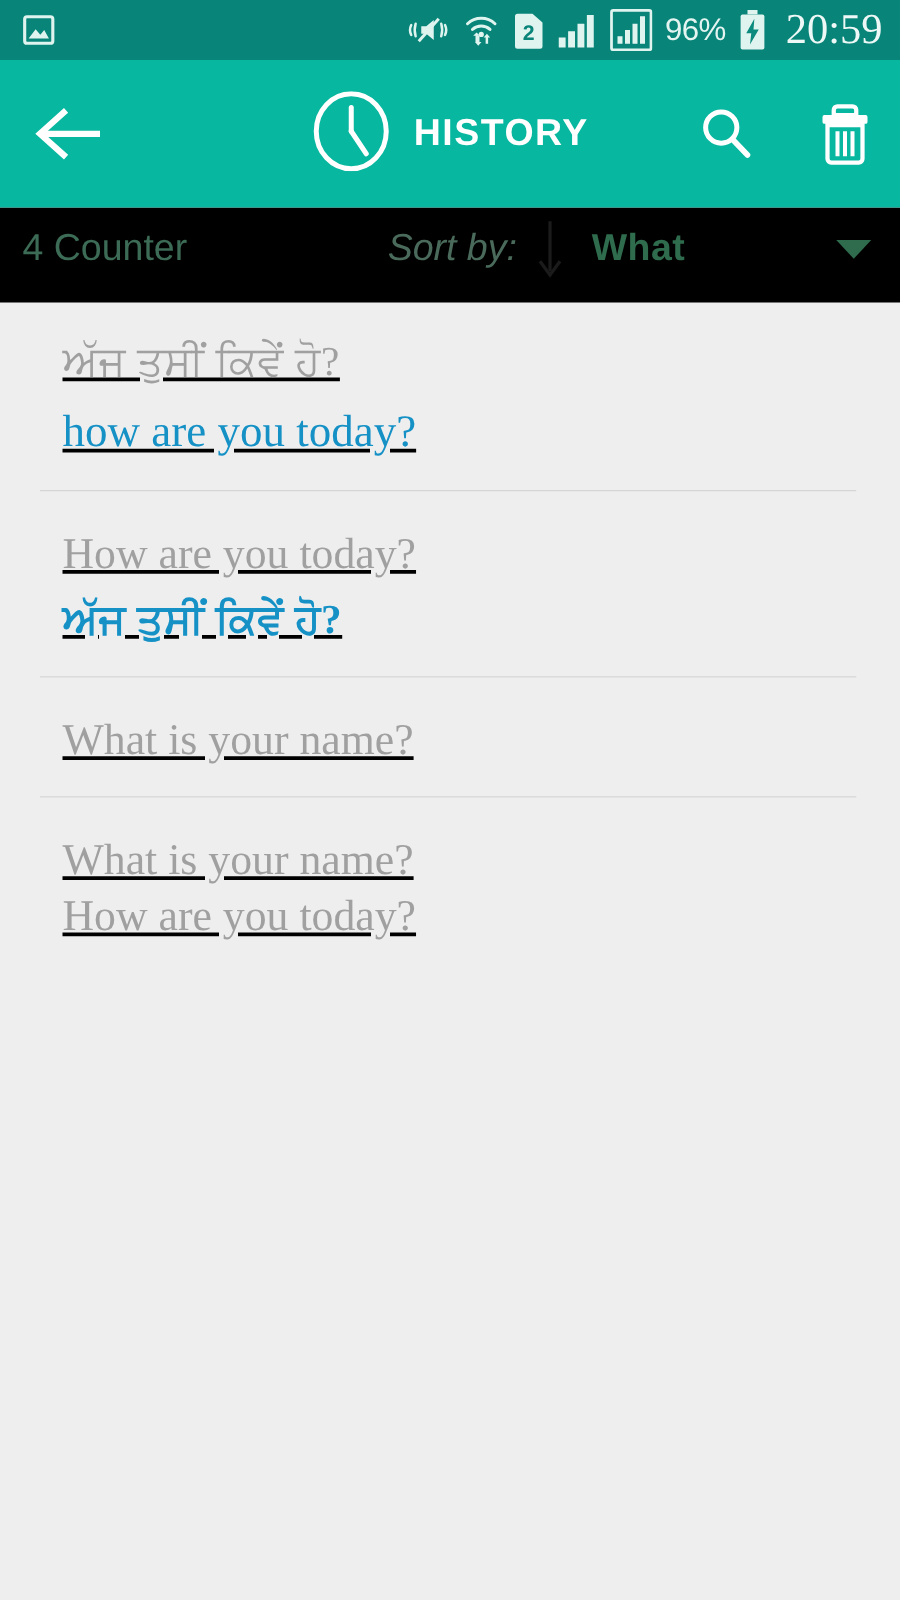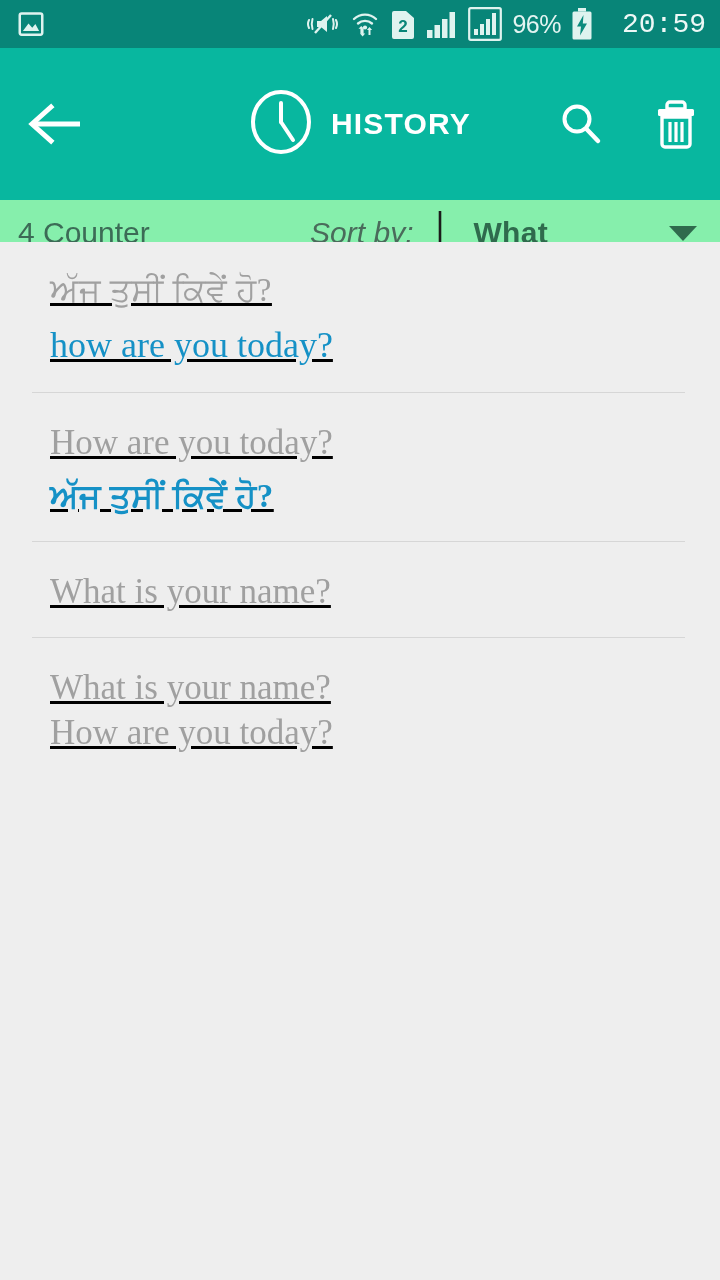--- a/index.html
+++ b/index.html
@@ -20,27 +20,27 @@
     color:#dff3ef;
   }
   .sb-left{ display:flex; align-items:center; }
   .sb-right{ margin-left:auto; display:flex; align-items:center; gap:10px; }
   .sb-icon{ display:flex; align-items:center; justify-content:center; }
   .sb-batt-pct{
     font-size:25px; letter-spacing:-0.5px; color:#e3f4f1;
     font-family:"Liberation Sans", sans-serif;
   }
   .sb-clock{
-    font-size:28px; color:#eef8f6; letter-spacing:0px; margin-left:19px;
-    font-family:Liberation Mono, monospace;
+    font-size:34px; color:#eef8f6; letter-spacing:0px; margin-left:6px;
+    font-family:Liberation Serif, serif;
   }
 
   
   .appbar{
-    height:152px; width:100%;
+    height:118px; width:100%;
     background:#08b79f;
     display:flex; align-items:center;
     padding:0 22px 0 26px;
     position:relative;
     gap:44px;
   }
   .appbar-title-wrap{
     position:absolute; left:0; right:0; top:0; bottom:0;
     display:flex; align-items:center; justify-content:center;
     gap:18px; pointer-events:none;
@@ -48,21 +48,21 @@
   .appbar-title{
     color:#ffffff; font-size:30px; font-weight:bold;
     letter-spacing:1.2px;
   }
   .appbar-actions{ margin-left:auto; display:flex; align-items:center; gap:50px; z-index:2;}
   .ab-btn{ display:flex; align-items:center; justify-content:center; z-index:2;}
 
   
   .sortbar{
     height:77px; width:100%;
-    background:#86efac;
+    background:#000000;
     display:flex; align-items:center;
     padding:0 22px 12px 18px;
   }
   .counter{
     font-size:30px; color:#3c6b56; letter-spacing:0px;
     font-family:"Liberation Sans", sans-serif;
   }
   .sort-group{
     margin-left:auto; display:flex; align-items:center;
   }

